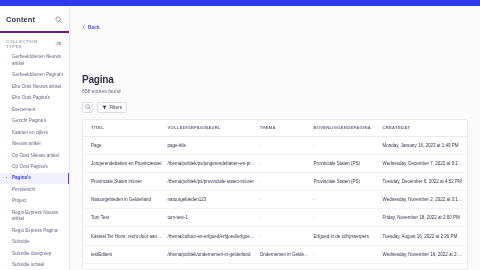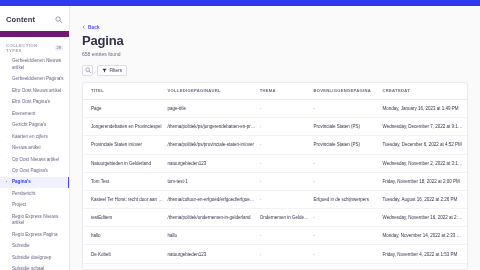--- a/index.html
+++ b/index.html
@@ -21,21 +21,21 @@
   .sidebar {
     width: 70px; flex: 0 0 70px;
     background: #ffffff;
     border-right: 1px solid #eaeaef;
     display: flex; flex-direction: column;
     min-height: 0;
   }
   .sb-head {
     display: flex; align-items: center; justify-content: space-between;
     padding: 8px 6px 7px 6px;
-    border-bottom: 6px solid #701a75;
+    border-bottom: 2px solid #701a75;
   }
   .sb-title { font-size: 7.5px; font-weight: bold; color: #32324d; letter-spacing: .1px; }
   .sb-search {
     width: 10px; height: 10px; border-radius: 2px;
     display: flex; align-items: center; justify-content: center;
     color: #8e8ea9;
   }
   .sb-search svg { display:block; }
 
   .sb-section {
@@ -69,21 +69,21 @@
   
   .main { flex: 1 1 auto; min-width: 0; background: #fafafb; display: flex; flex-direction: column; }
 
   .page-head { padding: 9px 12px 6px 12px; }
   .back-link {
     display: inline-flex; align-items: center; gap: 2px;
     font-size: 4.6px; font-weight: bold; color: #4945ff; letter-spacing: .2px;
     margin-bottom: 4px; cursor: pointer;
   }
   .back-link svg { display:block; }
-  .page-title { font-size: 13px; font-weight: bold; color: #32324d; letter-spacing: -.2px; line-height: 1.15; }
+  .page-title { font-size: 10px; font-weight: bold; color: #32324d; letter-spacing: -.2px; line-height: 1.15; margin-top: 40px; }
   .page-sub { font-size: 5px; color: #666687; margin-top: 2.5px; }
 
   .toolbar { display: flex; align-items: center; gap: 4px; padding: 2px 12px 6px 12px; }
   .tool-btn {
     height: 11px; min-width: 11px;
     display: inline-flex; align-items: center; justify-content: center; gap: 2.5px;
     background: #ffffff; border: 1px solid #dcdce4; border-radius: 2px;
     color: #32324d; font-size: 4.6px; padding: 0 4px; cursor: pointer;
   }
   .tool-btn.icon-only { padding: 0; width: 11px; color: #8e8ea9; }

